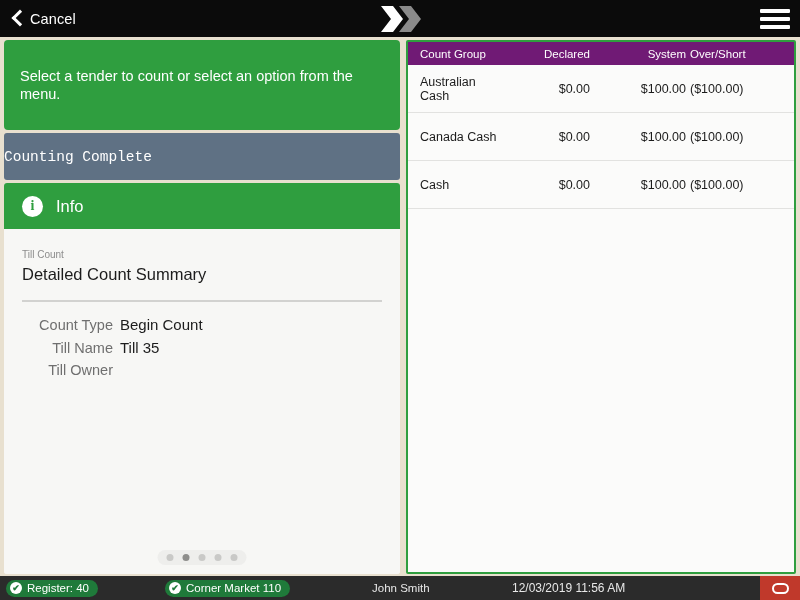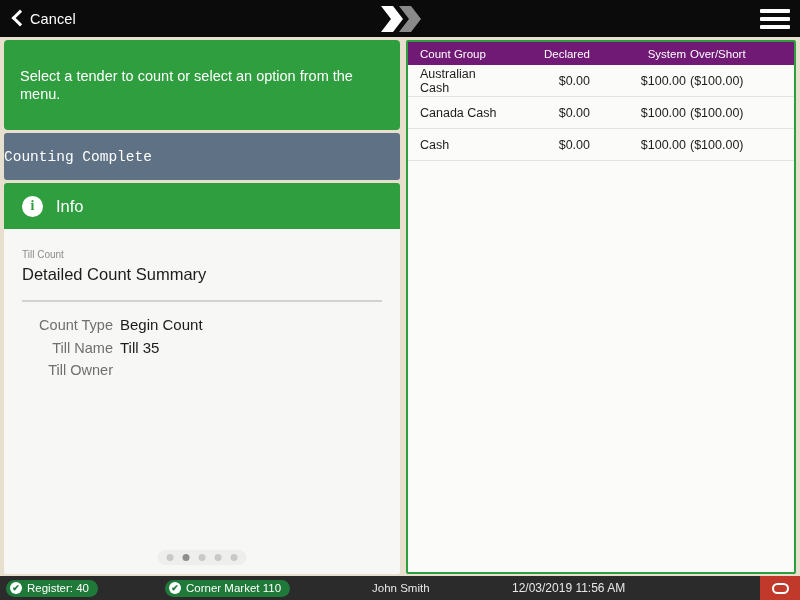--- a/index.html
+++ b/index.html
@@ -262,21 +262,21 @@
     font-size: 11.5px;
   }
   .tbl-body {
     flex: 1 1 auto;
     min-height: 0;
     overflow: hidden;
   }
   .tbl-row {
     display: flex;
     align-items: center;
-    height: 32px;
+    height: 48px;
     border-bottom: 1px solid #e2e2e0;
   }
   .tbl-row .cell {
     color: #1c1c1c;
     font-size: 12.5px;
   }
   .c-group { flex: 1 1 auto; padding-left: 12px; text-align: left; }
   .c-declared { width: 96px; flex: 0 0 96px; text-align: right; padding-right: 4px; }
   .c-system   { width: 96px; flex: 0 0 96px; text-align: right; padding-right: 4px; }
   .c-over     { width: 104px; flex: 0 0 104px; text-align: left; padding-right: 11px; }

